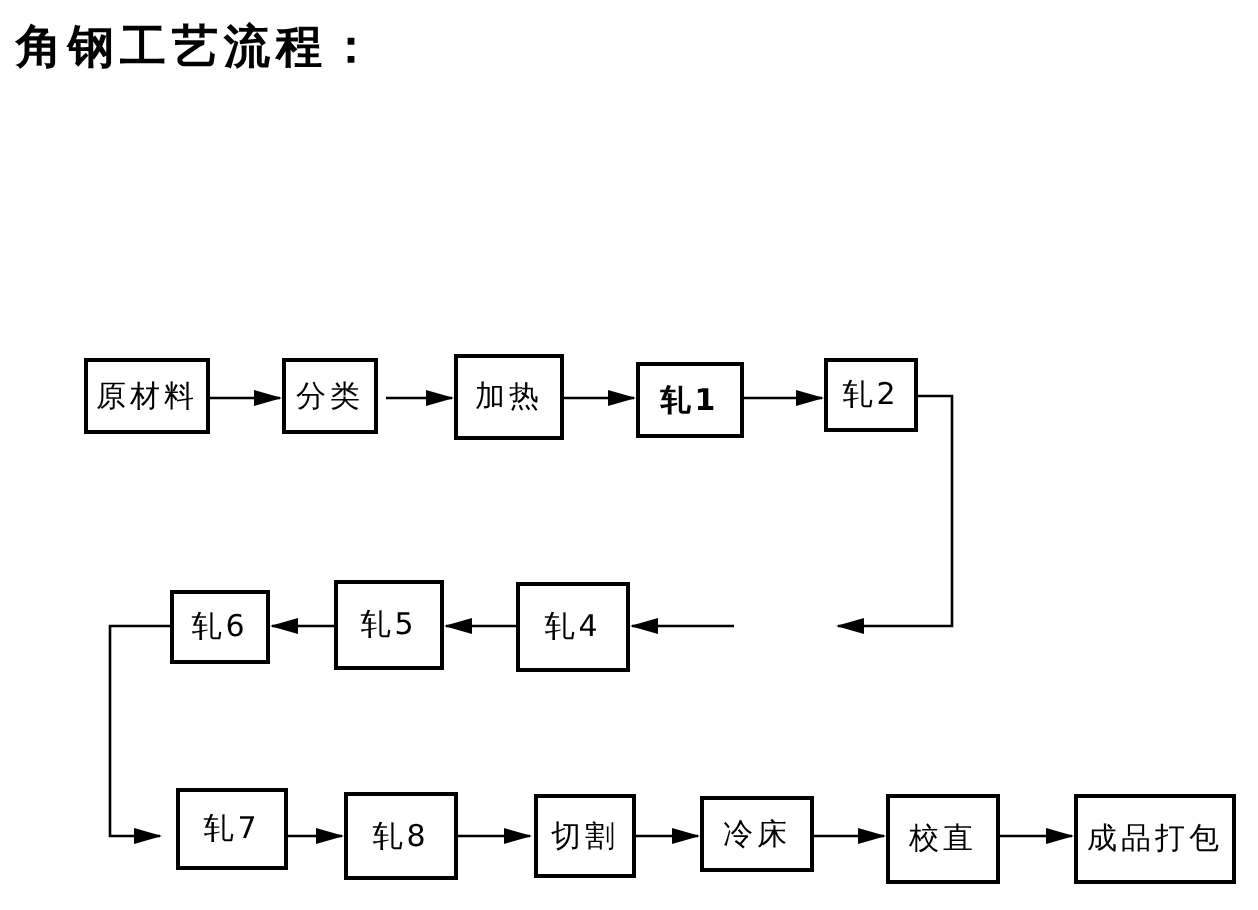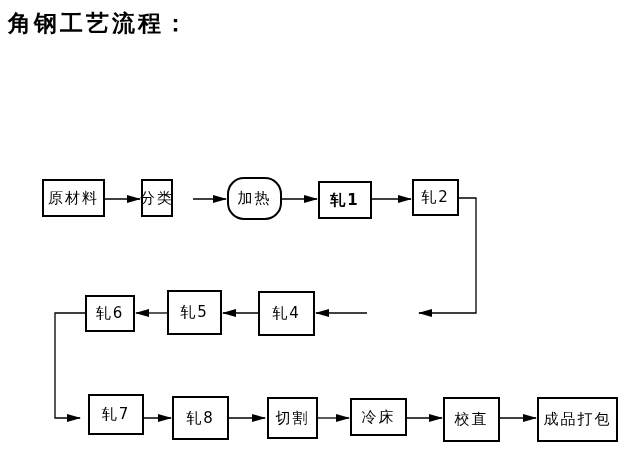--- a/index.html
+++ b/index.html
@@ -75,24 +75,24 @@
       <polyline points="85,313 55,313 55,418 80,418" class="edge" marker-end="url(#arrowhead)"></polyline>
       <polyline points="137,418 171,418" class="edge" marker-end="url(#arrowhead)"></polyline>
       <polyline points="229,418 265,418" class="edge" marker-end="url(#arrowhead)"></polyline>
       <polyline points="318,418 349,418" class="edge" marker-end="url(#arrowhead)"></polyline>
       <polyline points="407,418 442,418" class="edge" marker-end="url(#arrowhead)"></polyline>
       <polyline points="500,418 536,418" class="edge" marker-end="url(#arrowhead)"></polyline>
     </svg>
 <div class="node" style="left: 42px; top: 179px; width: 63px; height: 38px;">
       <span>原材料</span>
     </div>
-    <div class="node" style="left: 141px; top: 179px; width: 32px; height: 38px; text-align: center;">
+    <div class="node" style="left: 141px; top: 179px; width: 48px; height: 38px; text-align: center;">
       <span>分类</span>
     </div>
-    <div class="node" style="left: 227px; top: 177px; width: 55px; height: 43px; border-radius: 17px;">
+    <div class="node" style="left: 227px; top: 177px; width: 55px; height: 43px;">
       <span>加热</span>
     </div>
     <div class="node" style="left: 318px; top: 181px; width: 54px; height: 38px; font-weight: bold;">
       <span>轧1</span>
     </div>
     <div class="node" style="left: 412px; top: 179px; width: 47px; height: 37px;">
       <span>轧2</span>
     </div>
     <div class="node" style="left: 258px; top: 291px; width: 57px; height: 45px;">
       <span>轧4</span>

